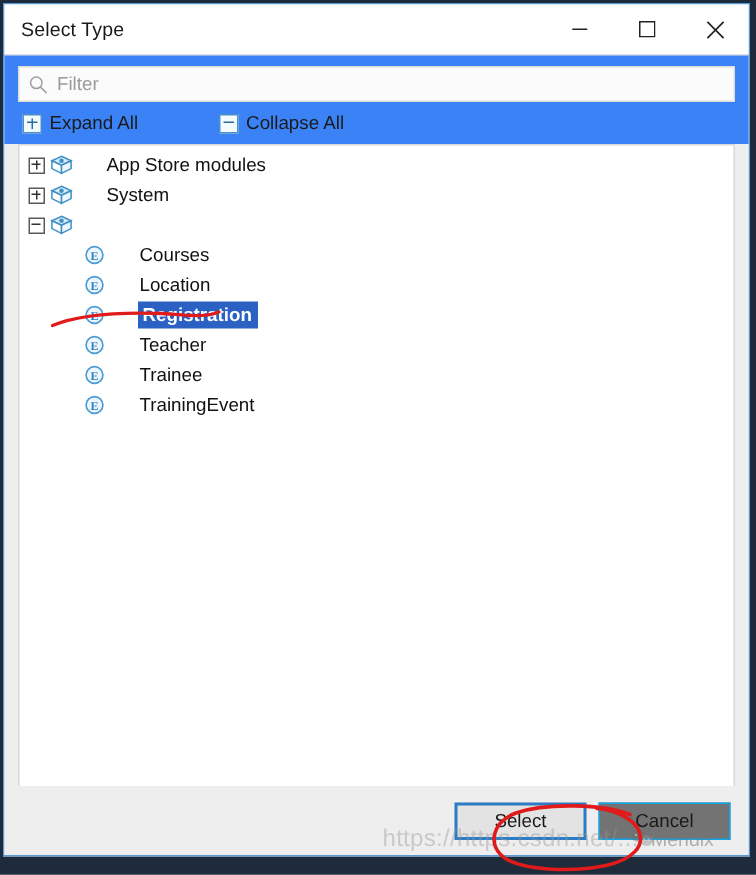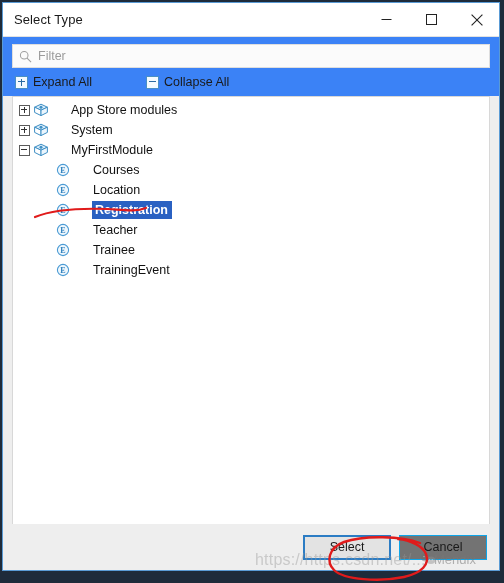--- a/index.html
+++ b/index.html
@@ -351,21 +351,20 @@
             <span class="pmbox"></span>
           </span>
           <span class="ico">
             <svg viewBox="0 0 16 14" width="16" height="14">
               <path d="M8 1.2 L14.4 4.2 L8 7.2 L1.6 4.2 Z" fill="#d8ecfa" stroke="#3f8fc4" stroke-width="1"></path>
               <path d="M1.6 4.2 L1.6 9.4 L8 12.6 L8 7.2 Z" fill="#ffffff" stroke="#3f8fc4" stroke-width="1"></path>
               <path d="M14.4 4.2 L14.4 9.4 L8 12.6 L8 7.2 Z" fill="#eaf5fd" stroke="#3f8fc4" stroke-width="1"></path>
               <circle cx="8" cy="4.2" r="1.5" fill="#3f8fc4"></circle>
             </svg>
           </span>
-          <span class="rowlabel">MyFirstModule</span>
         </div>
         <div class="row" style="padding-left: 25px;">
           <span class="twisty"></span>
           <span class="ico">
             <svg viewBox="0 0 14 14" width="14" height="14">
               <circle cx="7" cy="7" r="5.6" fill="#eef7fd" stroke="#4a9ad4" stroke-width="1.1"></circle>
               <text x="7" y="10.3" text-anchor="middle" font-family="Liberation Serif, serif" font-size="8" font-weight="bold" fill="#2d7fbd">E</text>
             </svg>
           </span>
           <span class="rowlabel">Courses</span>

